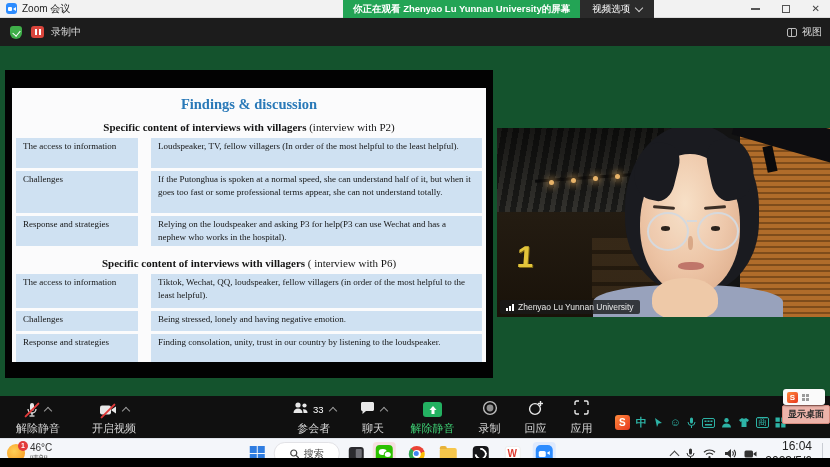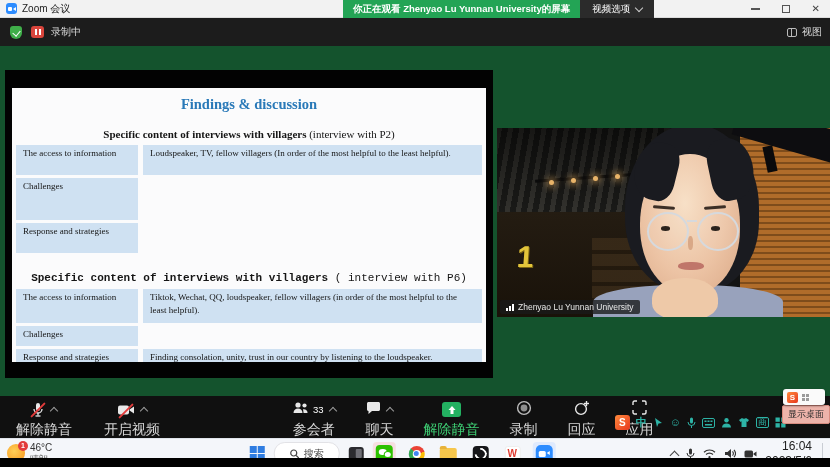--- a/index.html
+++ b/index.html
@@ -47,25 +47,25 @@
   .viewicon:after{content:"";position:absolute;left:3px;top:0;width:1.2px;height:100%;background:#bbb;}
 
   
   .content{position:absolute;top:46px;left:0;width:830px;height:350px;background:#14532d;}
 
   
   .slide-frame{position:absolute;left:5px;top:24px;width:488px;height:308px;background:#020202;}
   .slide{position:absolute;left:7px;top:18px;width:474px;height:274px;background:#fbfbfc;
     font-family:"Liberation Serif","DejaVu Serif",serif;color:#151515;overflow:hidden;}
   .slide-title{margin-top:8px;text-align:center;font-size:14.5px;font-weight:bold;color:#2979b8;}
-  .sec-head{text-align:center;font-size:11px;margin-top:15px;}
+  .sec-head{text-align:center;font-size:11px;margin-top:8px;}
   .sec-head b{font-weight:bold;}
-  .sec-head.second{margin-top:19px;font-family:Liberation Mono, monospace;}
+  .sec-head.second{margin-top:11px;}
   .tbl{margin:5px 4px 0 4px;}
-  .trow{display:grid;grid-template-columns:122px 1fr;column-gap:5px;margin-bottom:3px;}
+  .trow{display:grid;grid-template-columns:122px 1fr;column-gap:13px;margin-bottom:3px;}
   .tcell{background:#cfe1f2;padding:2px 7px;font-size:9px;line-height:1.45;box-sizing:border-box;}
   .t1 .r1 .tcell{min-height:30px;} .t1 .r2 .tcell{min-height:42px;} .t1 .r3 .tcell{min-height:30px;}
   .t2 .r1 .tcell{min-height:34px;} .t2 .r2 .tcell{min-height:20px;} .t2 .r3 .tcell{min-height:28px;}
 
   
   .video{position:absolute;left:497px;top:82px;width:333px;height:189px;background:#131313;overflow:hidden;}
   .v-ceiling{position:absolute;left:0;top:0;width:215px;height:86px;
     background:repeating-linear-gradient(100deg,#33322e 0 5px,#1a1a18 5px 11px);}
   .v-ceiling:after{content:"";position:absolute;inset:0;background:linear-gradient(to bottom,rgba(0,0,0,.55),rgba(0,0,0,0));}
   .v-backwall{position:absolute;left:0;top:84px;width:225px;height:105px;
@@ -102,45 +102,45 @@
   .nametag{position:absolute;left:3px;bottom:3px;height:14px;display:flex;align-items:center;gap:4px;
     background:rgba(25,25,25,.78);padding:0 6px;border-radius:2px;}
   .sigbars{display:flex;align-items:flex-end;gap:1px;}
   .sigbars i{display:block;width:2px;background:#fff;}
   .sigbars i:nth-child(1){height:3px;} .sigbars i:nth-child(2){height:5px;} .sigbars i:nth-child(3){height:7px;}
   .nametext{color:#e7e7e7;font-size:8.5px;white-space:nowrap;}
 
   
   .ztoolbar{position:absolute;top:396px;left:0;width:830px;height:42px;background:#101010;}
   .tb-left{position:absolute;left:16px;top:5px;display:flex;gap:32px;}
-  .tb-mid{position:absolute;left:292px;top:5px;display:flex;gap:30px;}
+  .tb-mid{position:absolute;left:292px;top:5px;display:flex;gap:24px;}
   .tbtn{display:flex;flex-direction:column;align-items:center;gap:3px;cursor:pointer;}
   .tbtn .irow{height:17px;display:flex;align-items:center;gap:6px;}
-  .tbtn .lbl{font-size:14px;color:#d6d6d6;white-space:nowrap;}
+  .tbtn .lbl{font-size:11px;color:#d6d6d6;white-space:nowrap;}
   .tbtn.active .lbl{color:#3ecf74;}
   .chev{width:5px;height:5px;border-top:1.4px solid #9a9a9a;border-right:1.4px solid #9a9a9a;
     transform:rotate(-45deg);margin-top:2px;}
   .slashwrap{position:relative;display:inline-flex;}
   .slashwrap:after{content:"";position:absolute;left:6px;top:-2px;width:2px;height:20px;
     background:#e23b3b;transform:rotate(45deg);border-radius:1px;}
   .slashwrap.wide:after{left:8px;}
   .sharebox{width:19px;height:15px;background:#23b161;border-radius:3px;display:flex;
     align-items:center;justify-content:center;}
   .badge33{font-size:9.5px;color:#fff;margin-left:-2px;}
 
   
   .imebar{position:absolute;right:44px;bottom:8px;display:flex;align-items:center;gap:6px;}
   .sglogo{width:15px;height:15px;border-radius:3px;background:linear-gradient(135deg,#ff8a3c,#e7371e);
     color:#fff;font-weight:bold;font-size:10px;display:flex;align-items:center;justify-content:center;}
   .imeitem{color:#2db3a6;font-size:11px;display:flex;align-items:center;line-height:1;cursor:pointer;}
   .imeitem svg{display:block;}
 
   .showdesk{position:absolute;right:0;top:9px;background:#edb3aa;border:1px solid #d88c80;
     color:#2b2b2b;font-size:9px;padding:2px 5px;border-radius:2px;cursor:pointer;
-    font-family:"Liberation Sans",sans-serif;}
+    font-family:"Liberation Sans",sans-serif;font-weight:bold;}
   .sogou-float{position:absolute;left:783px;top:389px;width:42px;height:16px;background:#fafafa;
     border-radius:3px;box-shadow:0 1px 2px rgba(0,0,0,.5);display:flex;align-items:center;gap:4px;
     padding:0 4px;box-sizing:border-box;}
   .sglogo.mini{width:11px;height:11px;font-size:8px;border-radius:2px;}
   .minigrid{width:7px;height:7px;display:grid;grid-template-columns:3px 3px;gap:1px;}
   .minigrid i{background:#9a9a9a;display:block;}
 
   
   .taskbar{position:absolute;top:438px;left:0;width:830px;height:29px;background:#f4f6fa;
     border-top:1px solid #dfe3ea;box-sizing:border-box;}
@@ -236,36 +236,39 @@
         <div class="sec-head">
           <b>Specific content of interviews with villagers </b><span>(interview with P2)</span>
         </div>
         <div class="tbl t1">
           <div class="trow r1">
             <div class="tcell">The access to information</div>
             <div class="tcell">Loudspeaker, TV, fellow villagers  (In order of the most helpful to the least helpful).</div>
           </div>
           <div class="trow r2">
             <div class="tcell">Challenges</div>
+            <div class="tcell">If the Putonghua is spoken at a normal speed, she can understand half of it, but when it goes too fast or some professional terms appear, she can not understand totally.</div>
           </div>
           <div class="trow r3">
             <div class="tcell">Response and strategies</div>
+            <div class="tcell">Relying on the loudspeaker and asking P3 for help(P3 can use Wechat and has a nephew who works in the hospital).</div>
           </div>
         </div>
 
         <div class="sec-head second">
           <b>Specific content of interviews with villagers </b><span>( interview with P6)</span>
         </div>
         <div class="tbl t2">
           <div class="trow r1">
             <div class="tcell">The access to information</div>
             <div class="tcell">Tiktok, Wechat, QQ, loudspeaker, fellow villagers  (in order of the most helpful to the least helpful).</div>
           </div>
           <div class="trow r2">
             <div class="tcell">Challenges</div>
+            <div class="tcell">Being stressed, lonely and having negative emotion.</div>
           </div>
           <div class="trow r3">
             <div class="tcell">Response and strategies</div>
             <div class="tcell">Finding consolation, unity, trust in our country by listening to the loudspeaker.</div>
           </div>
         </div>
       </div>
     </div>
 
     <div class="video">

